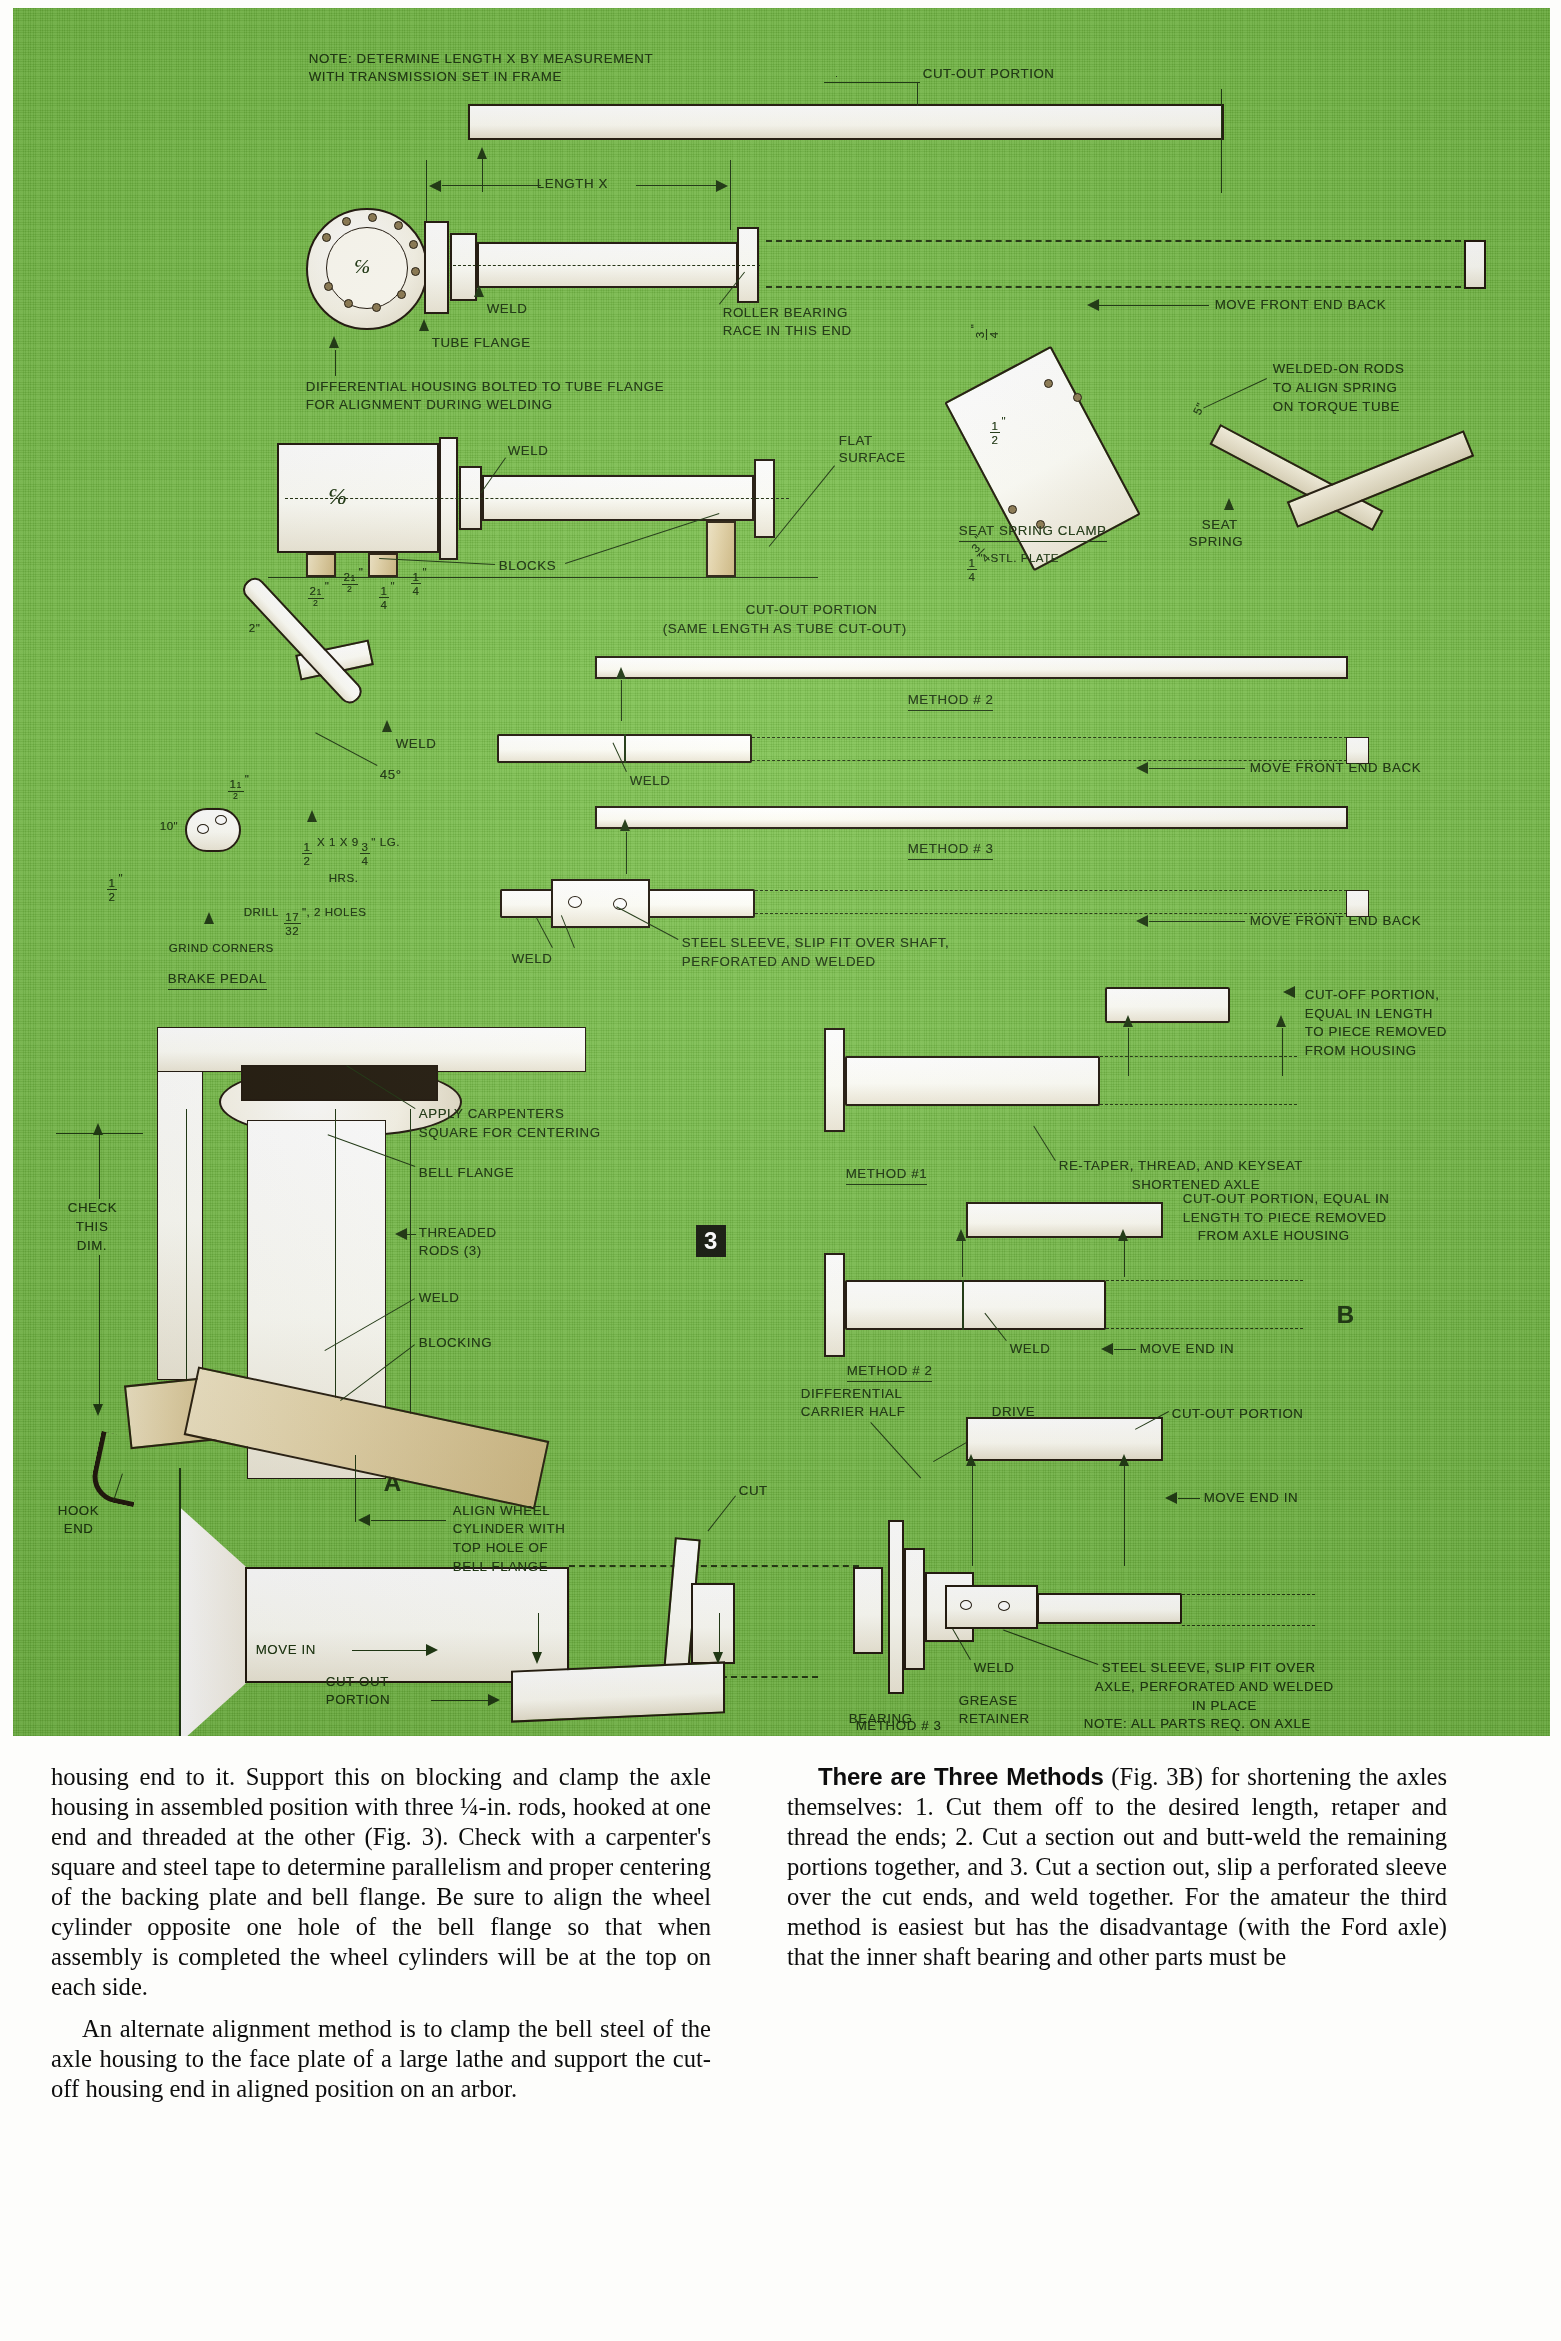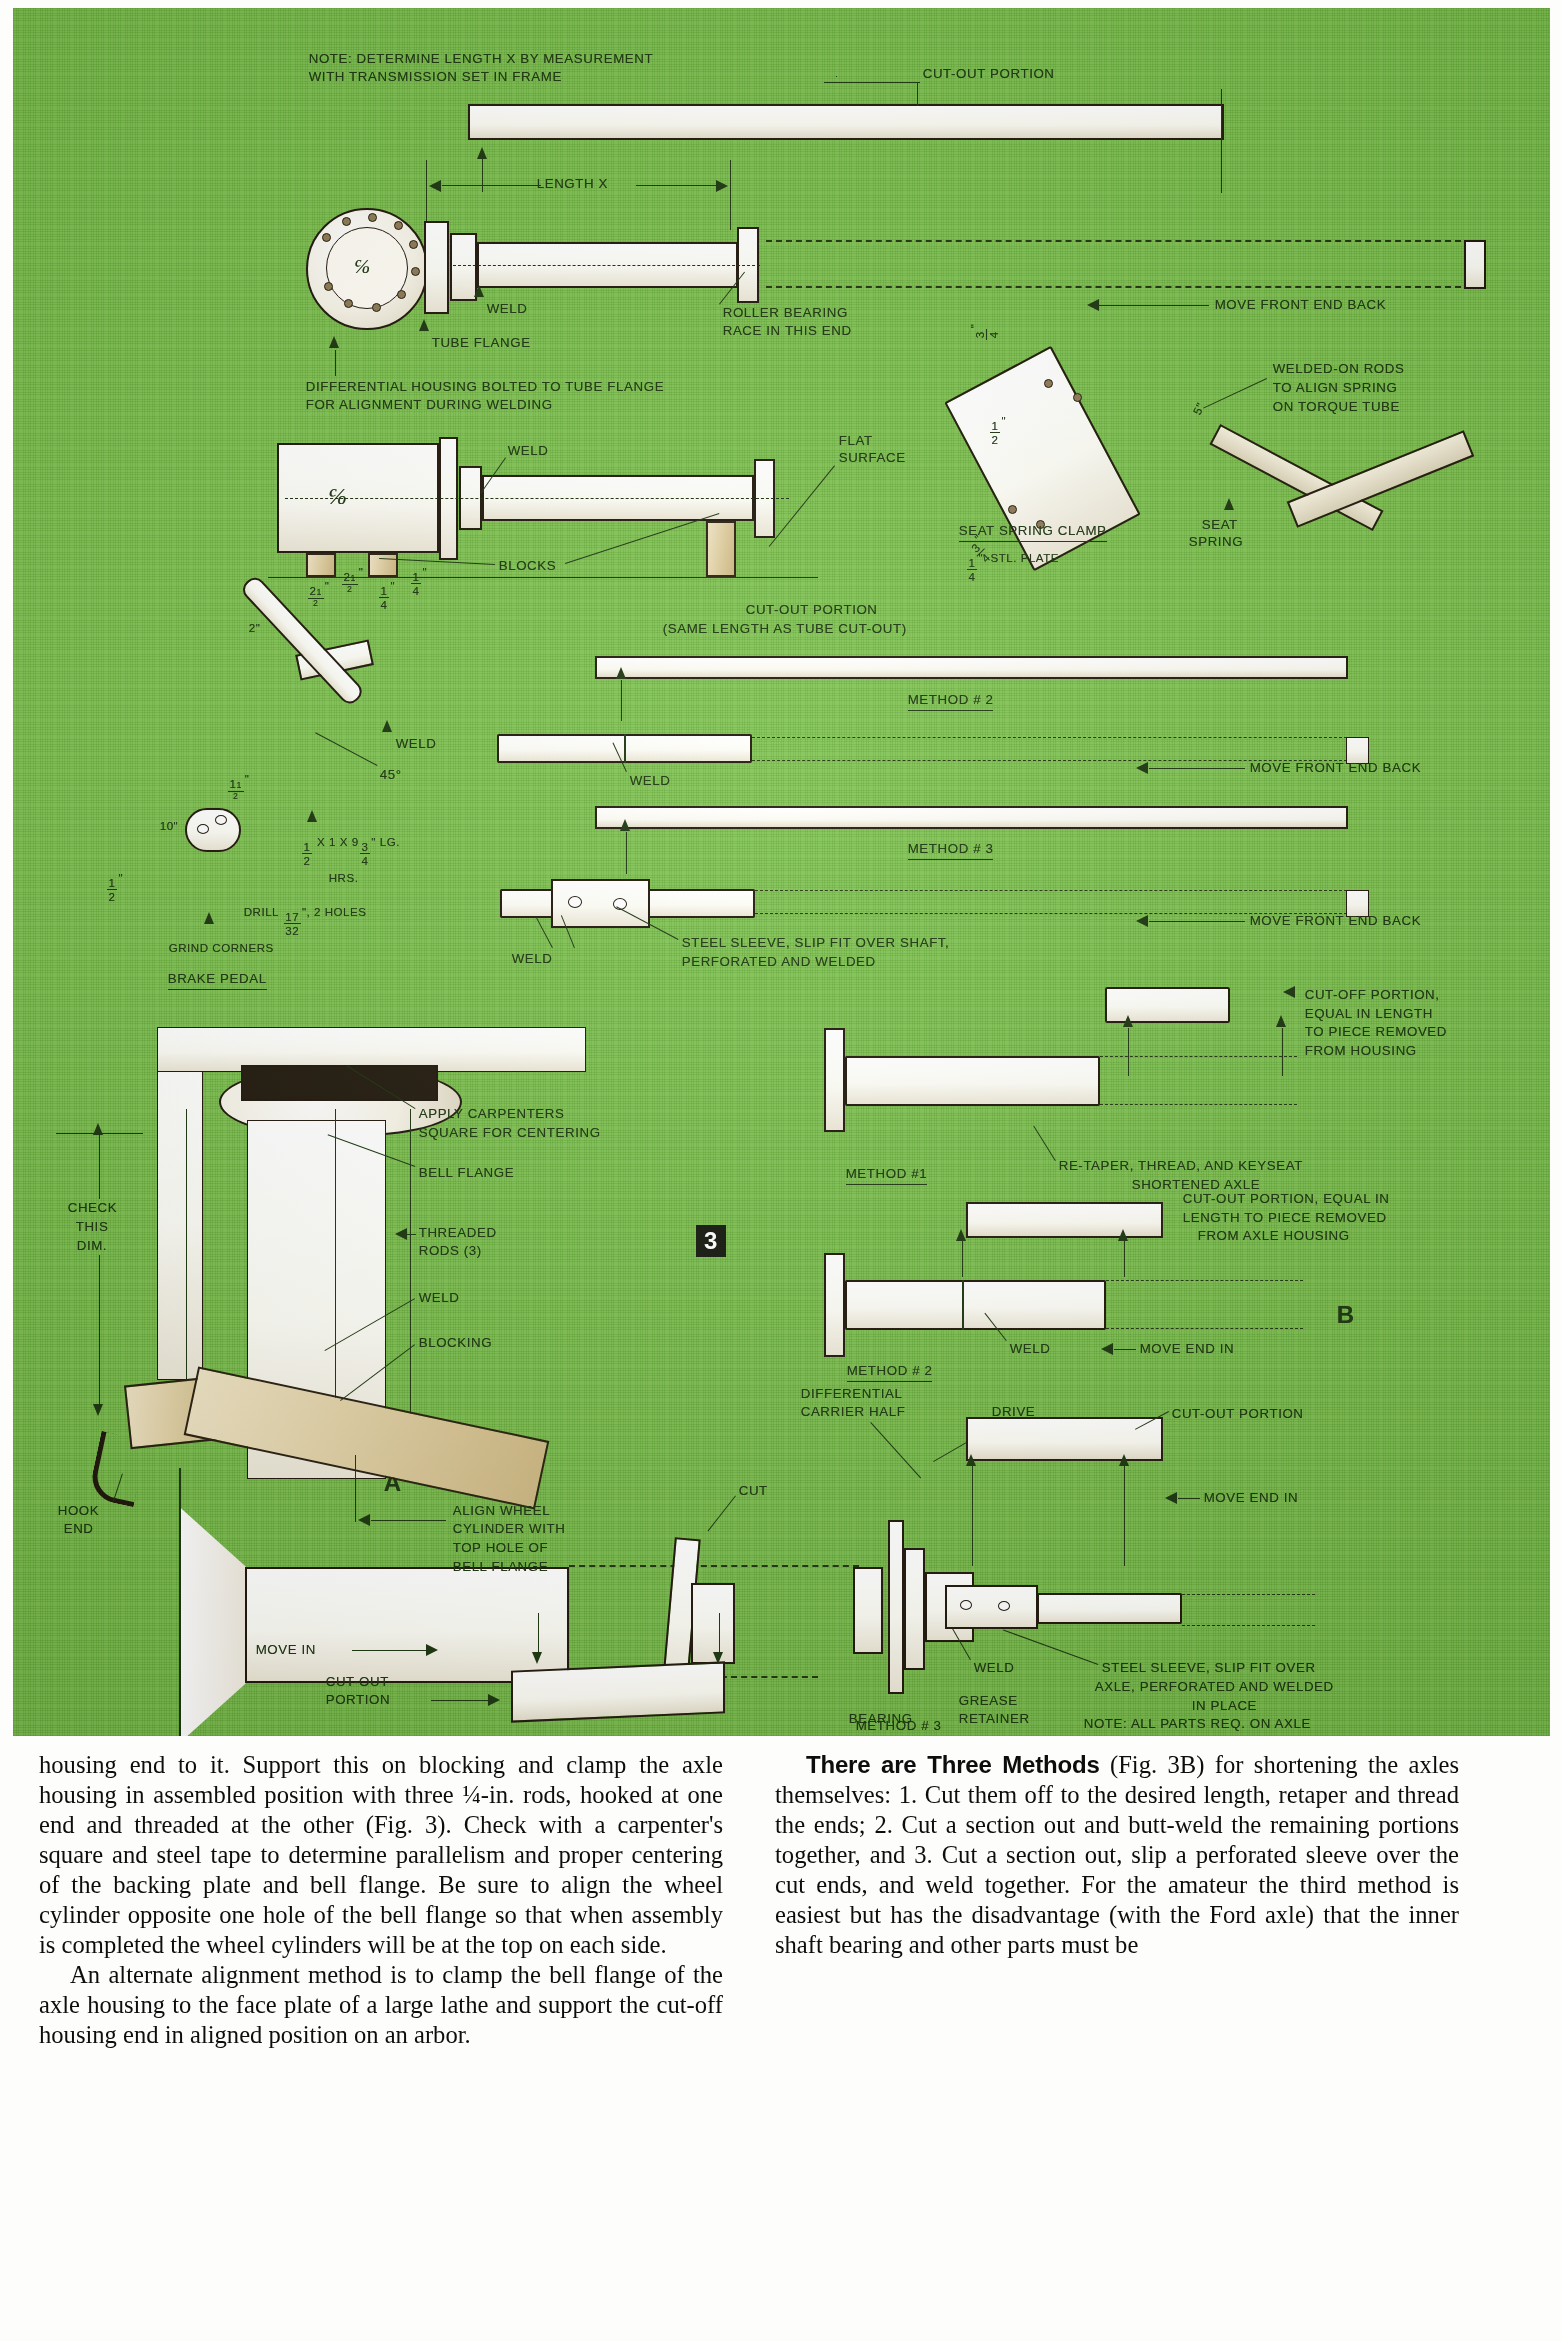--- a/index.html
+++ b/index.html
@@ -69,21 +69,21 @@
 
   .taper{position:absolute;background:linear-gradient(180deg,#ffffff,#ece6d4);border:2.3px solid #20170c;box-sizing:border-box;}
 
   
   #cols{position:absolute;left:0;top:1750px;width:1562px;height:585px;}
   .col{position:absolute;top:0;width:684px;
        font-family:"Liberation Serif",serif;font-size:24.6px;line-height:30px;
        color:#0d0d0d;text-align:justify;}
   #colL{left:39px;}
   #colR{left:775px;}
-  .col p{margin:0;}
+  .col p{margin:12px;}
   .col p.ind{text-indent:31px;}
   .run{font-family:"Liberation Sans",sans-serif;font-weight:bold;font-size:24px;letter-spacing:-0.2px;}
 </style>
 </head>
 <body>
 
 <div id="plate">
 
   <div class="figbadge" style="left:683px;top:1217px;">3</div>
   <div class="lbl big" style="left:1324px;top:1292px;">B</div>
@@ -437,19 +437,19 @@
   <div class="lbl" style="left:1069px;top:1655px;opacity:0;"></div>
 
   <div class="lbl" style="left:1071px;top:1708px;">NOTE: ALL PARTS REQ. ON AXLE</div>
   <div class="lbl" style="left:1061px;top:1727px;">MUST BE ASSEM. BEFORE WELDING</div>
 
 </div>
 
 <div id="cols">
   <div class="col" id="colL">
     <p>housing end to it. Support this on blocking and clamp the axle housing in assembled position with three ¼-in. rods, hooked at one end and threaded at the other (Fig. 3). Check with a carpenter's square and steel tape to determine parallelism and proper centering of the backing plate and bell flange. Be sure to align the wheel cylinder opposite one hole of the bell flange so that when assembly is completed the wheel cylinders will be at the top on each side.</p>
-    <p class="ind">An alternate alignment method is to clamp the bell flange of the axle housing to the face plate of a large lathe and support the cut-off housing end in aligned position on an arbor.</p>
+    <p class="ind">An alternate alignment method is to clamp the bell steel of the axle housing to the face plate of a large lathe and support the cut-off housing end in aligned position on an arbor.</p>
   </div>
   <div class="col" id="colR">
     <p class="ind"><span class="run">There are Three Methods</span><span> (Fig. 3B) for shortening the axles themselves: 1. Cut them off to the desired length, retaper and thread the ends; 2. Cut a section out and butt-weld the remaining portions together, and 3. Cut a section out, slip a perforated sleeve over the cut ends, and weld together. For the amateur the third method is easiest but has the disadvantage (with the Ford axle) that the inner shaft bearing and other parts must be</span></p>
   </div>
 </div>
 
 
 </body></html>

